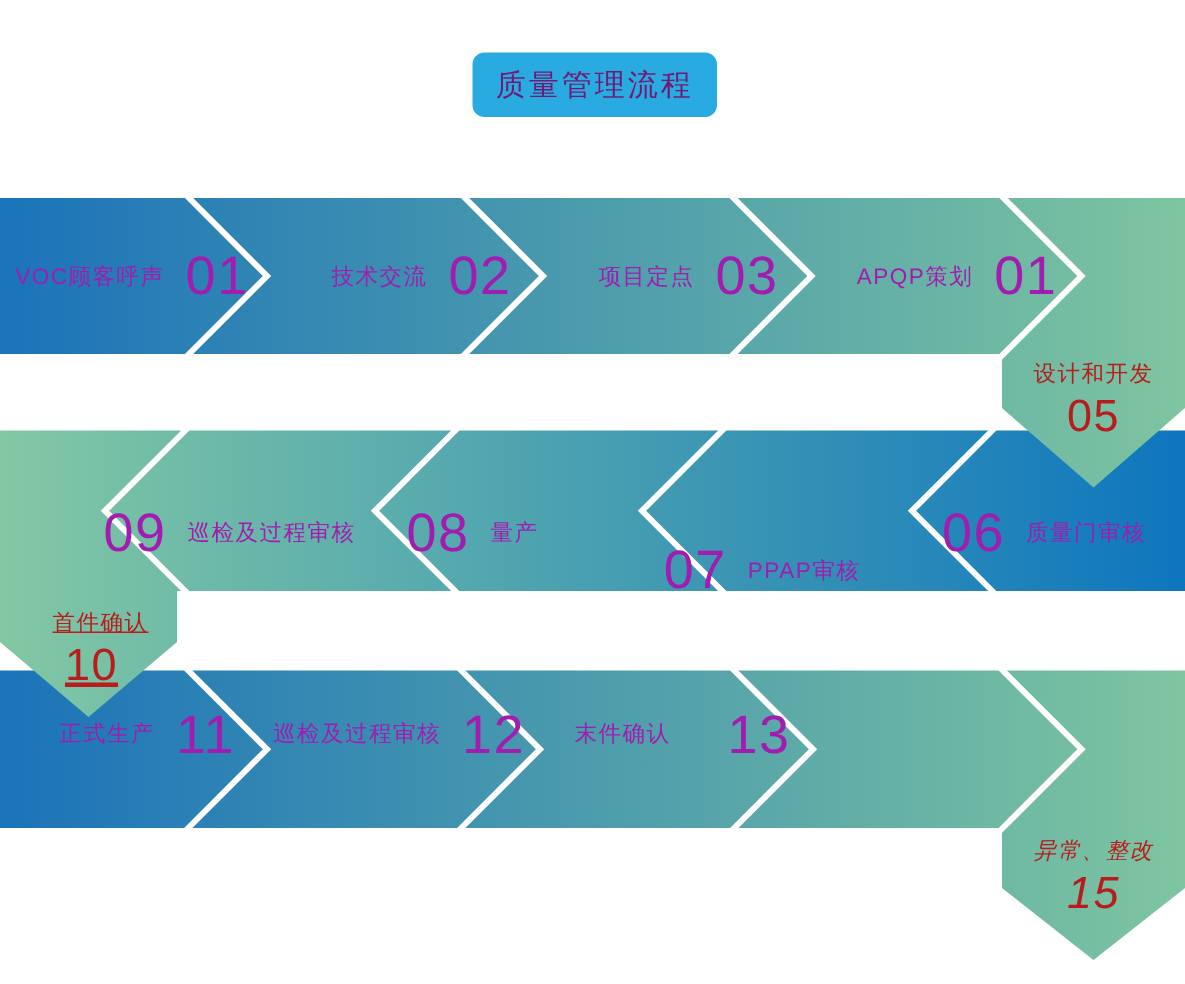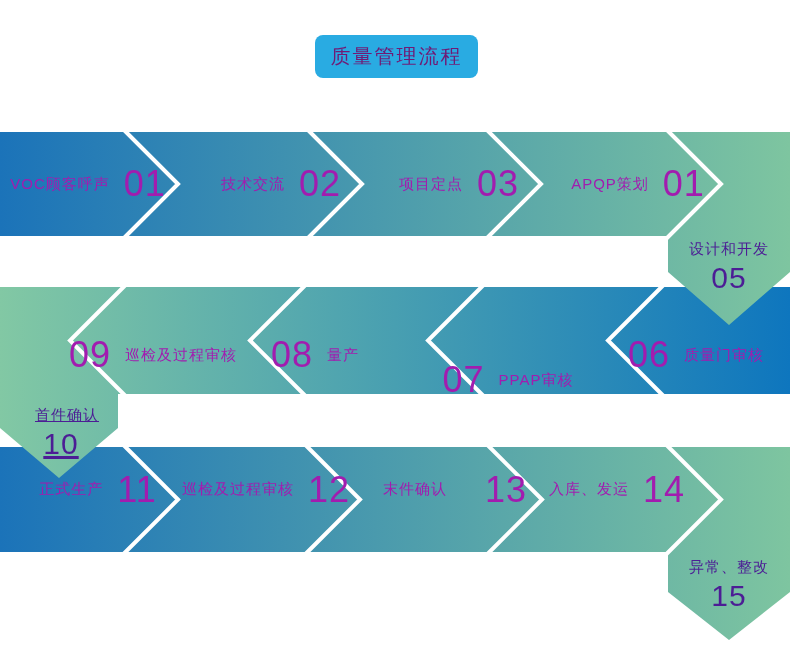--- a/index.html
+++ b/index.html
@@ -13,21 +13,21 @@
   svg.shapes{position:absolute;left:0;top:0;}
   .step{position:absolute;display:flex;align-items:center;justify-content:center;
         color:#a21caf;}
   .step .lbl{font-size:15px;letter-spacing:1px;white-space:nowrap;}
   .step .num{font-size:36px;font-weight:400;letter-spacing:1px;}
   .row1{top:132px;height:104px;}
   .row2{top:287px;height:136px;}
   .row3{top:437px;height:105px;}
   .gap14{gap:14px;} .gap22{gap:38px;}
   .pent{position:absolute;display:flex;flex-direction:column;align-items:center;
-        justify-content:space-between;color:#4c1d95;}
+        justify-content:space-between;color:#b91c1c;}
   .pent .lbl{font-size:15px;letter-spacing:1px;white-space:nowrap;}
   .pent .num{font-size:30px;font-weight:400;letter-spacing:1px;margin-top:2px;}
 </style>
 </head>
 <body>
 
 <div class="canvas">
 
   <div class="badge">
     <span>质量管理流程</span>
@@ -122,23 +122,19 @@
     <span class="num">11</span>
   </div>
   <div class="step row3 gap14" style="left:188px;width:156px;">
     <span class="lbl">巡检及过程审核</span>
     <span class="num">12</span>
   </div>
   <div class="step row3 gap22" style="left:376px;width:158px;">
     <span class="lbl">末件确认</span>
     <span class="num">13</span>
   </div>
-  <div class="step row3 gap14" style="left:538px;width:158px;">
-    <span class="lbl">入库、发运</span>
-    <span class="num">14</span>
-  </div>
 
-  <div class="pent" style="left:668px;top:558px;width:122px;">
+  <div class="pent" style="left:668px;top:558px;width:122px;font-style:italic;">
     <span class="lbl">异常、整改</span>
     <span class="num">15</span>
   </div>
 
 </div>
 
 </body></html>

